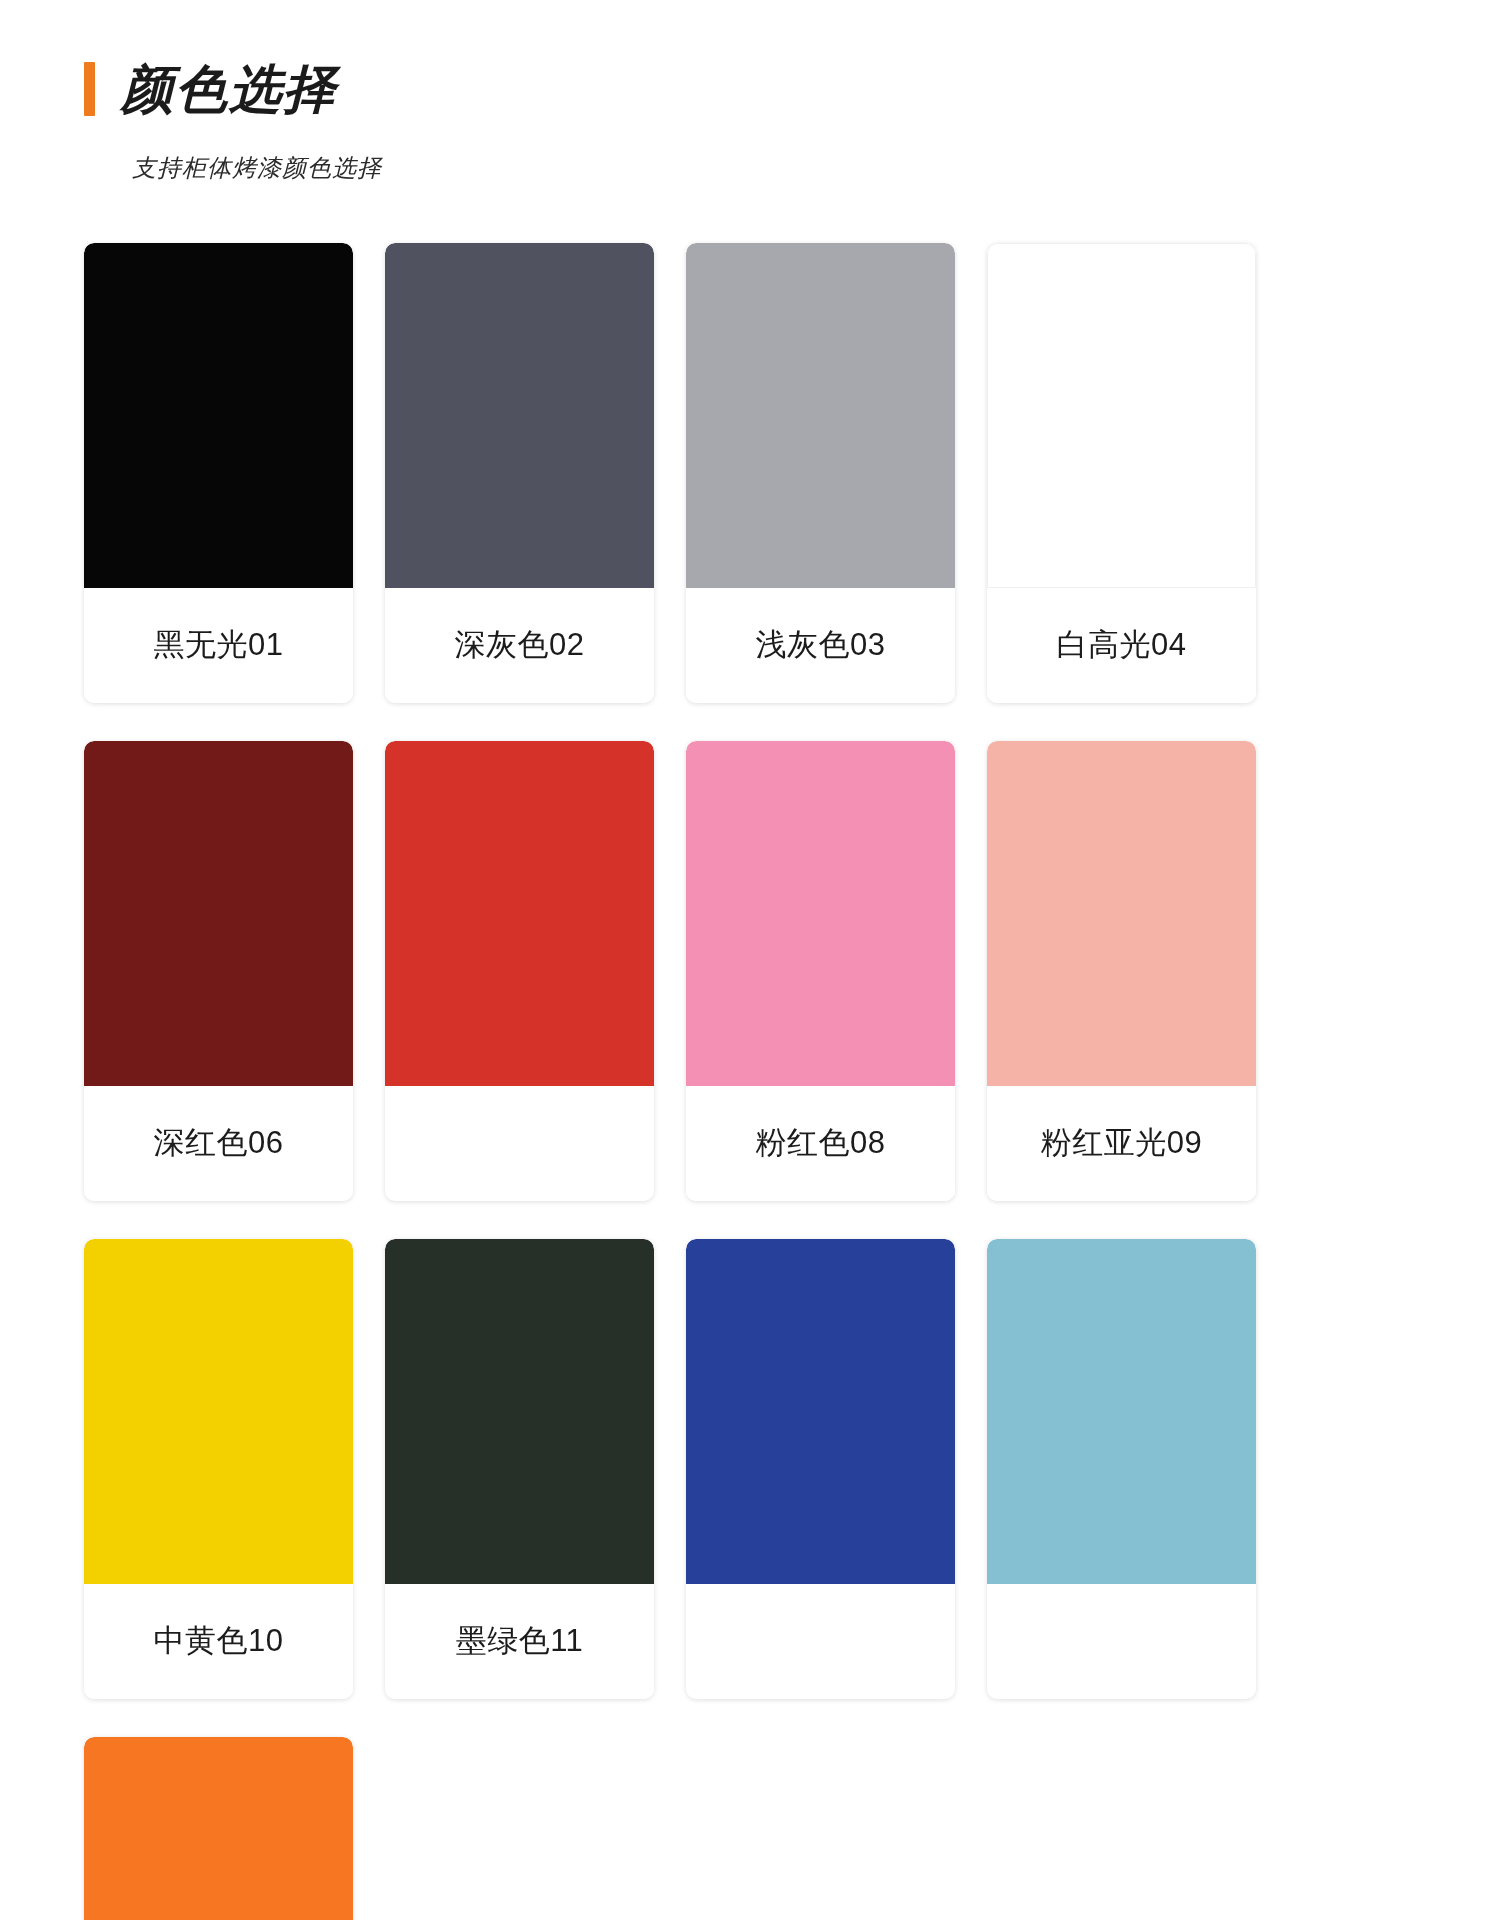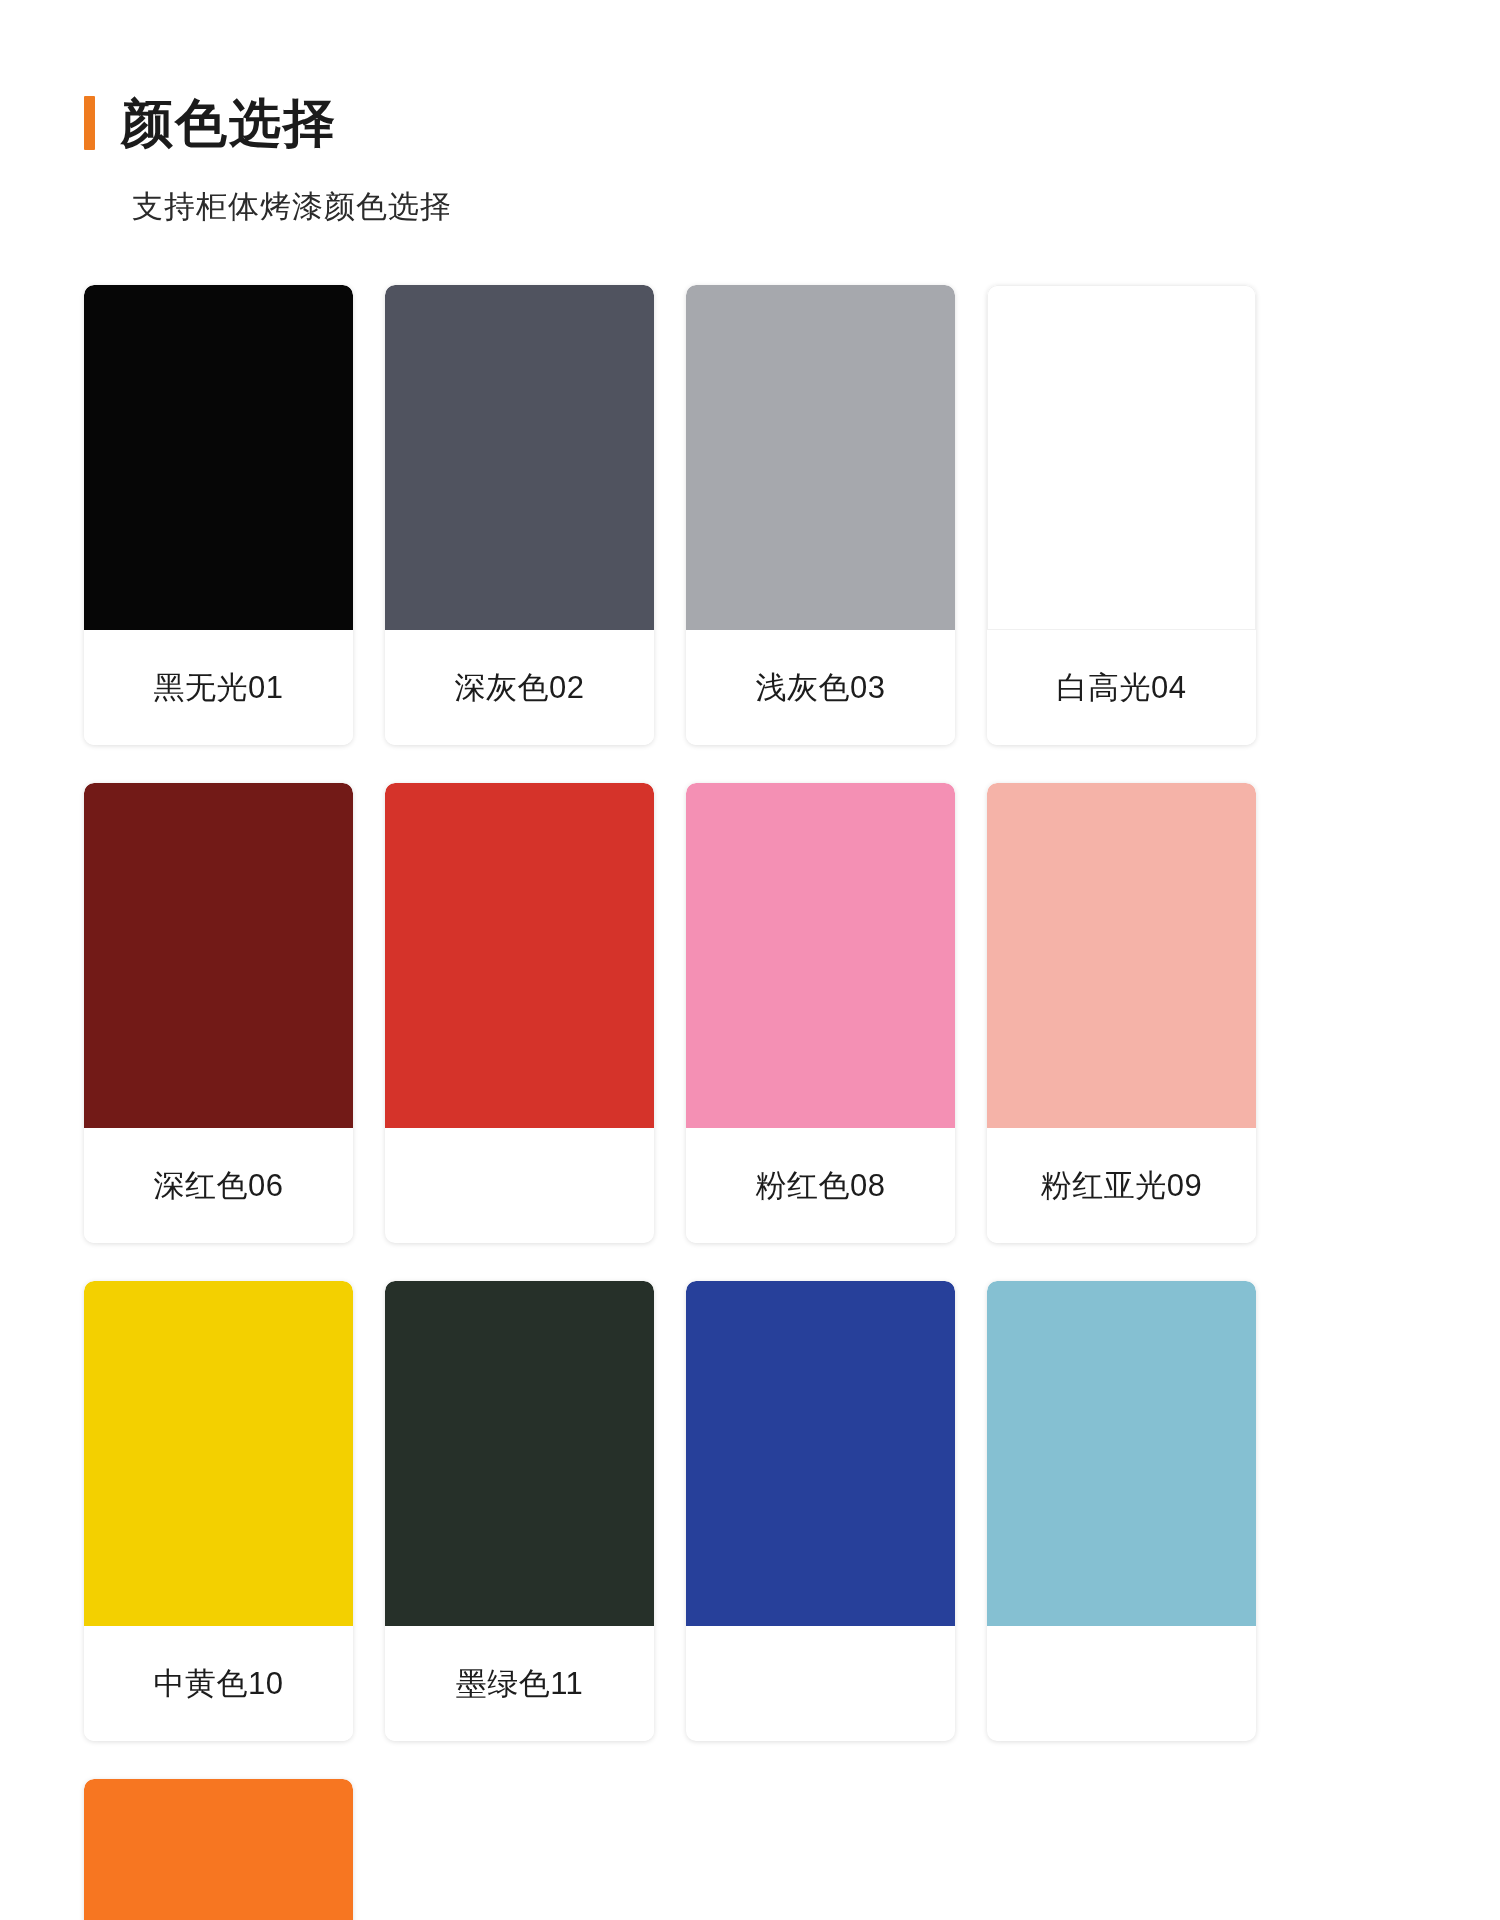--- a/index.html
+++ b/index.html
@@ -19,21 +19,22 @@
     width: 1500px;
     height: 1920px;
     position: relative;
     box-sizing: border-box;
     padding: 0;
     overflow: hidden;
   }
 
   
   .header {
-    padding: 92px 0 0 84px;
+    padding: 58px 0 0 84px;
+    font-style: italic;
   }
   .title-row {
     display: flex;
     align-items: center;
     gap: 26px;
     height: 62px;
   }
   .title-bar {
     width: 11px;
     height: 54px;
@@ -44,21 +45,21 @@
   .title-text {
     font-size: 52px;
     font-weight: bold;
     color: #1b1b1b;
     letter-spacing: 2px;
     line-height: 1;
     white-space: nowrap;
   }
   .subtitle {
     margin: 34px 0 0 48px;
-    font-size: 31px;
+    font-size: 24px;
     color: #2b2b2b;
     letter-spacing: 1px;
     line-height: 1.2;
     white-space: nowrap;
   }
 
   
   .swatch-grid {
     margin: 60px 0 0 0;
     padding: 0 84px;

